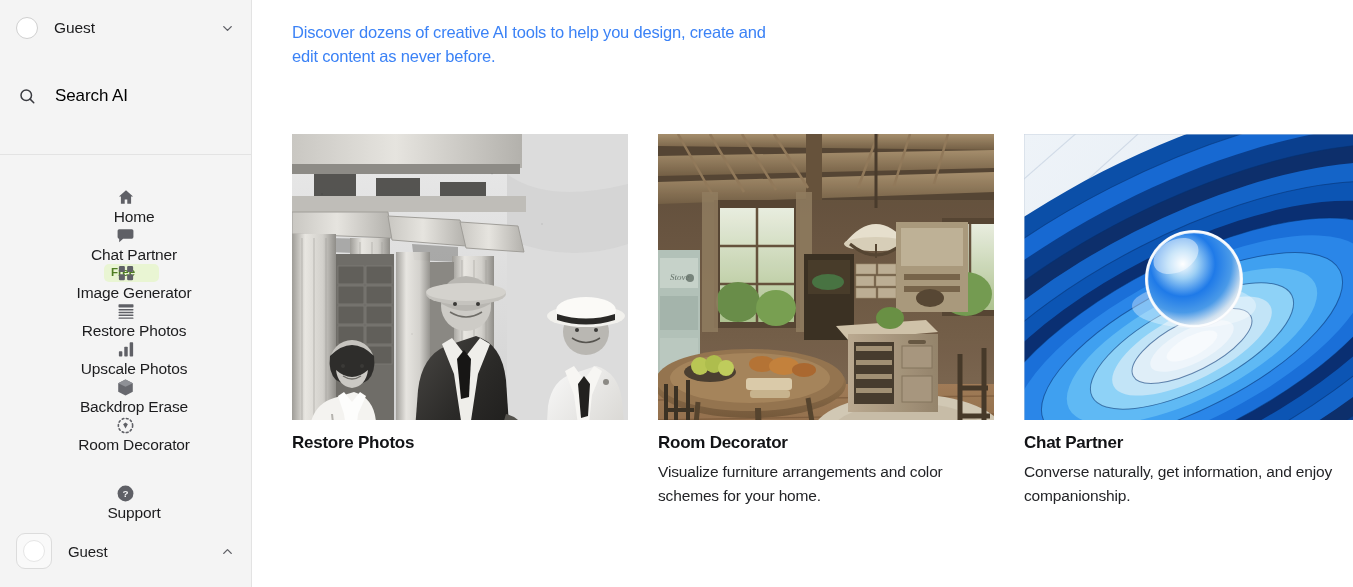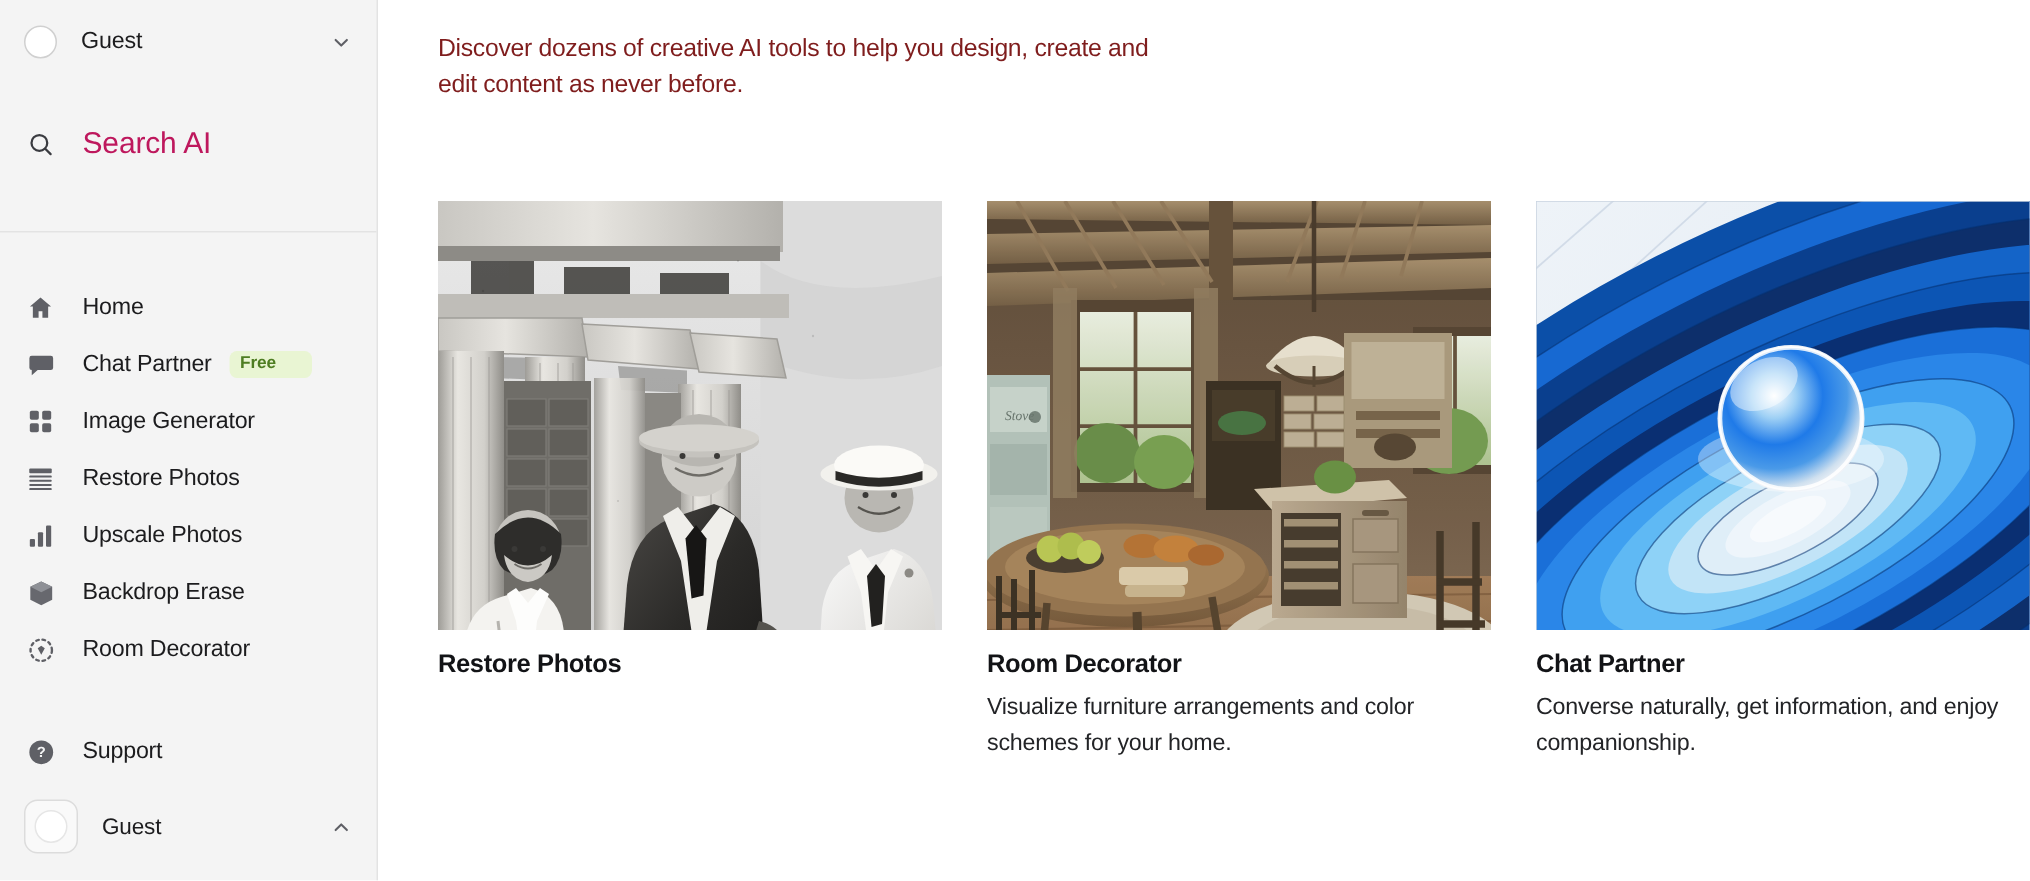--- a/index.html
+++ b/index.html
@@ -49,37 +49,38 @@
 
   .search-row {
     display: flex;
     align-items: center;
     height: 46px;
     padding: 0 16px;
     cursor: pointer;
   }
   .search-row .lbl {
     margin-left: 17px;
-    font-size: 20px;
-    color: #be185d;
+    font-size: 17px;
+    color: #000000;
     letter-spacing: -0.1px;
   }
   .sb-divider {
     height: 1px;
     background: #e3e3e3;
     margin: 18px 0 0 0;
   }
 
   .navlist { padding-top: 14px; }
   .nav-item {
     display: flex;
     align-items: center;
     height: 38px;
     padding: 0 16px;
     cursor: pointer;
+    flex-direction: column;
   }
   .nav-ico {
     width: 22px; height: 22px;
     display: flex; align-items: center; justify-content: center;
     color: #5f6066;
     flex: 0 0 22px;
   }
   .nav-label {
     margin-left: 17px;
     font-size: 15.5px;
@@ -135,21 +136,21 @@
     height: 587px;
     background: #ffffff;
     padding: 0 38px 0 40px;
     overflow: hidden;
     position: relative;
   }
   .subtitle {
     margin-top: 20px;
     font-size: 16.5px;
     line-height: 24px;
-    color: #7f1d1d;
+    color: #3b82f6;
     letter-spacing: -0.2px;
     max-width: 500px;
   }
   .cards {
     margin-top: 66px;
     display: flex;
     gap: 30px;
   }
   .card { width: 336px; flex: 0 0 336px; cursor: pointer; }
   .card-img {

